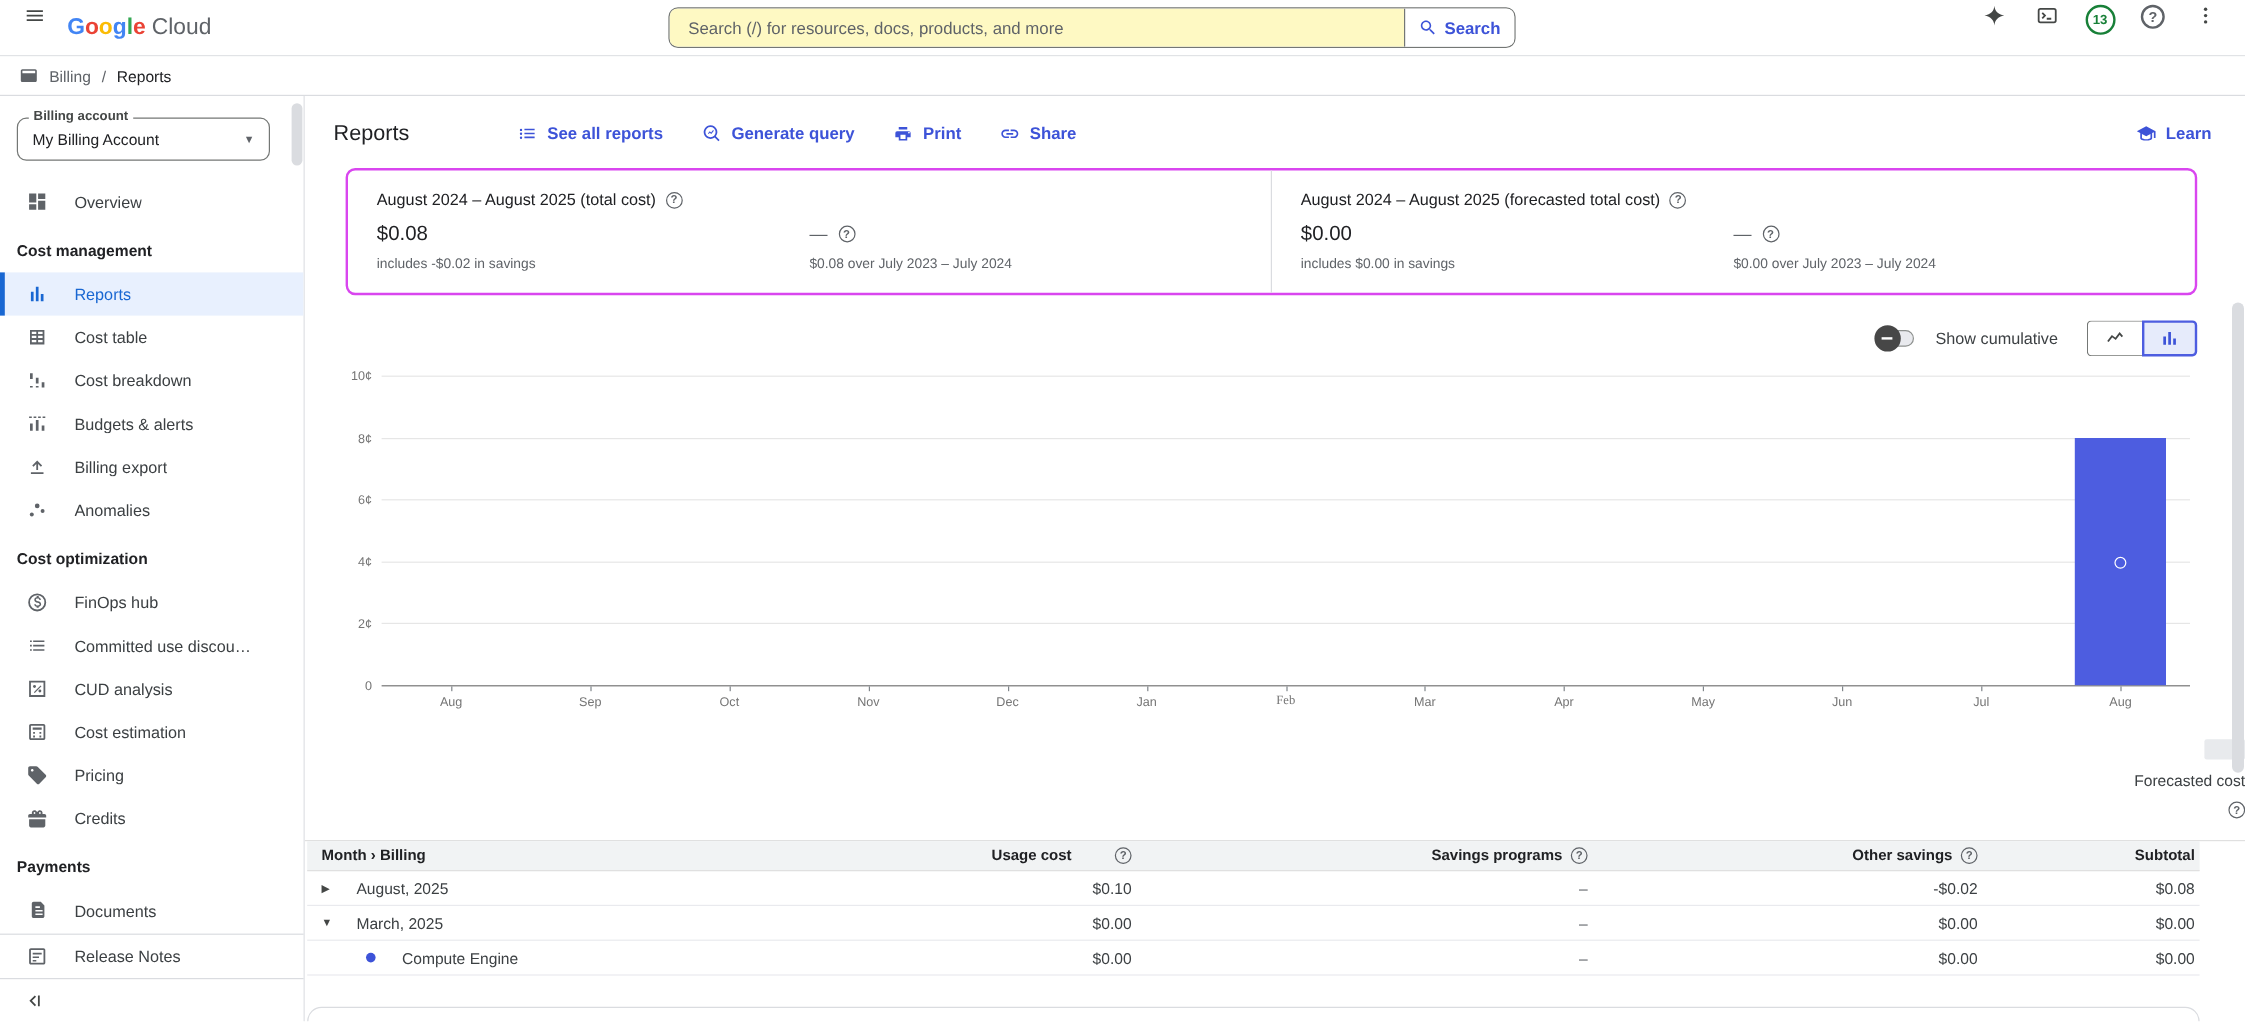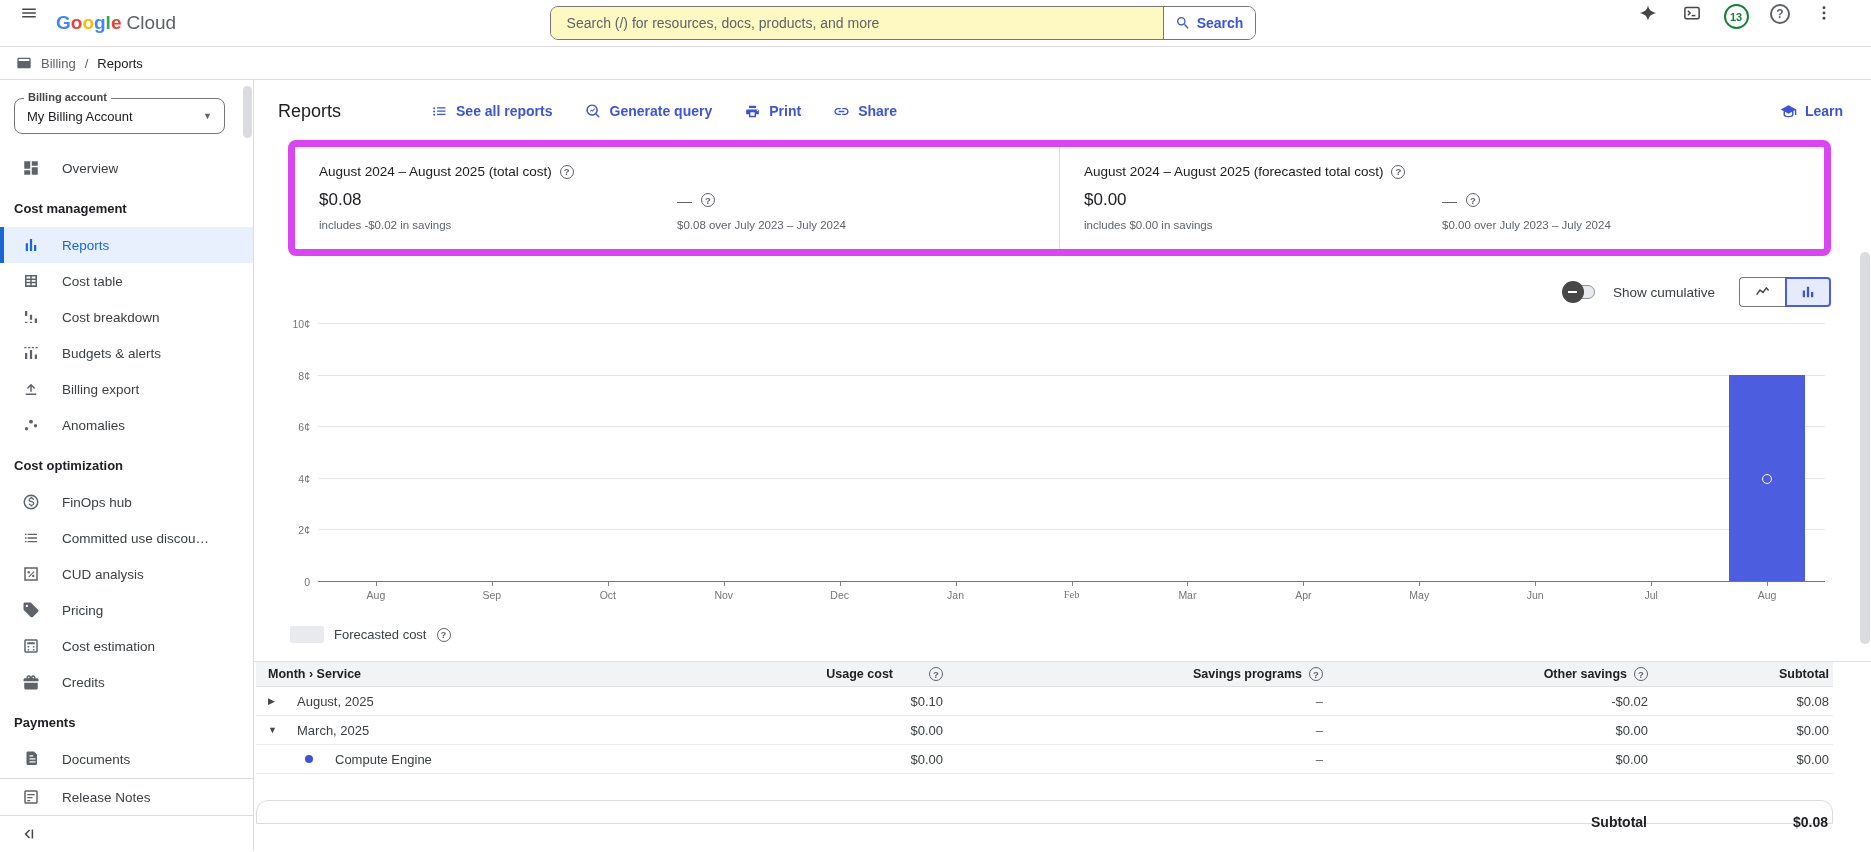--- a/index.html
+++ b/index.html
@@ -4,21 +4,21 @@
 <style>
   * { box-sizing: border-box; margin: 0; padding: 0; }
   html,body { width:1871px; height:852px; overflow:hidden; background:#fff;
     font-family:"Liberation Sans", sans-serif; color:#202124; }
   .icon { width:18px; height:18px; display:block; }
   .icon16 { width:16px; height:16px; display:block; }
   button { font-family:"Liberation Sans", sans-serif; }
 
   
   .topbar { height:47px; border-bottom:1px solid #dadce0; display:flex; align-items:center;
-    padding:0 28px 0 10px; background:#fff; }
+    padding:0 14px 0 10px; background:#fff; }
   .iconbtn { background:none; border:none; width:38px; height:38px; display:flex;
     align-items:flex-start; justify-content:center; cursor:pointer; color:#444746; }
   .logo { display:flex; align-items:baseline; gap:5px; margin-left:8px; font-size:19px; cursor:pointer; }
   .logo-cloud { color:#5f6368; }
   .searchwrap { margin:0 auto; width:706px; height:34px; border:1px solid #747775;
     border-radius:8px; display:flex; overflow:hidden; background:#f1f3f4; }
   .searchinput { flex:1; border:none; background:#fef9c3; padding:0 16px; font-size:14px;
     color:#202124; outline:none; }
   .searchinput::placeholder { color:#5f6368; }
   .searchbtn { width:92px; background:#fff; border:none; border-left:1px solid #747775;
@@ -75,21 +75,21 @@
   .mtitle { font-size:18px; color:#202124; margin-right:90px; }
   .maction { display:flex; align-items:center; gap:8px; color:#3d53d8; font-size:14px;
     font-weight:bold; background:none; border:none; cursor:pointer; margin-right:32px; }
   .maction .icon { width:17px; height:17px; }
   .learnbtn { margin-left:auto; margin-right:0; }
 
   .help { width:14px; height:14px; border:1px solid #5f6368; border-radius:50%;
     font-size:9.5px; color:#5f6368; display:inline-flex; align-items:center;
     justify-content:center; font-weight:bold; flex:none; }
 
-  .cards { margin:14px 40px 0 34px; border:7px solid #d946ef; border-radius:8px; display:flex; }
+  .cards { margin:14px 40px 0 34px; border:2px solid #d946ef; border-radius:8px; display:flex; }
   .card { flex:1; padding:17px 24px 18px; }
   .card + .card { border-left:1px solid #dadce0; }
   .card-top { display:flex; align-items:center; gap:8px; font-size:13.5px; color:#202124;
     margin-bottom:11px; }
   .card-mid { display:flex; align-items:center; }
   .card-value { font-size:17px; color:#202124; width:50%; }
   .card-delta { font-size:15px; color:#5f6368; display:flex; gap:9px; align-items:center; }
   .card-bot { display:flex; margin-top:9px; }
   .card-sub { font-size:11.5px; color:#5f6368; width:50%; }
   .card-delta-sub { font-size:11.5px; color:#5f6368; }
@@ -115,21 +115,21 @@
   .gridline.zero { background:#757575; }
   .ylabel { position:absolute; right:calc(100% + 8px); transform:translateY(50%);
     font-size:10.5px; color:#757575; white-space:nowrap; }
   .xlabel { position:absolute; top:calc(100% + 7px); transform:translateX(-50%);
     font-size:10.5px; color:#757575; }
   .xtick { position:absolute; top:100%; width:1px; height:4px; background:#80868b; }
   .bar { position:absolute; bottom:1px; }
   .marker { position:absolute; width:10px; height:10px; border:1.5px solid #fff;
     border-radius:50%; transform:translate(-50%,50%); }
 
-  .legend { display:flex; align-items:center; gap:10px; margin:14px 0 0 36px; }
+  .legend { display:flex; align-items:flex-end; gap:10px; margin:14px 0 0 36px;flex-direction:column; }
   .swatch { width:34px; height:17px; border-radius:2px; }
   .legend-label { font-size:13px; color:#3c4043; }
 
   .sectiondivider { border-bottom:1px solid #e0e0e0; margin-top:18px; }
 
   .tabletoolbar { display:flex; justify-content:flex-end; gap:36px; padding:13px 38px 11px; }
   .ttbtn { display:flex; align-items:center; gap:9px; font-size:13.5px; font-weight:bold;
     color:#3c4043; background:none; border:none; cursor:pointer; }
   .ttbtn .icon { width:17px; height:17px; }
 
@@ -307,33 +307,33 @@
                 <circle cx="9" cy="9.5" r="1.6"></circle>
                 <circle cx="15" cy="14.5" r="1.6"></circle>
                 <path d="M8.3 15.7l7.4-7.4 1 1-7.4 7.4z"></path>
               </svg>
             </span>
             <span class="nlabel">CUD analysis</span>
           </div>
           <div class="nav-item">
             <span class="nicon">
               <svg class="icon" viewBox="0 0 24 24" fill="currentColor">
-                <path d="M21.4 11.6l-9-9C12 2.2 11.5 2 11 2H4c-1.1 0-2 .9-2 2v7c0 .5.2 1 .6 1.4l9 9c.8.8 2 .8 2.8 0l7-7c.8-.8.8-2 0-2.8zM6.5 8C5.7 8 5 7.3 5 6.5S5.7 5 6.5 5 8 5.7 8 6.5 7.3 8 6.5 8z"></path>
-              </svg>
-            </span>
-            <span class="nlabel">Pricing</span>
-          </div>
-          <div class="nav-item">
-            <span class="nicon">
-              <svg class="icon" viewBox="0 0 24 24" fill="currentColor">
                 <path d="M5 3h14c1.1 0 2 .9 2 2v14c0 1.1-.9 2-2 2H5c-1.1 0-2-.9-2-2V5c0-1.1.9-2 2-2zm0 2v14h14V5H5z"></path>
                 <path d="M7 7h10v2.5H7zM7.5 12h2v2h-2zM14.5 12h2v2h-2zM7.5 16h2v2h-2zM14.5 16h2v2h-2z"></path>
               </svg>
             </span>
             <span class="nlabel">Cost estimation</span>
+          </div>
+          <div class="nav-item">
+            <span class="nicon">
+              <svg class="icon" viewBox="0 0 24 24" fill="currentColor">
+                <path d="M21.4 11.6l-9-9C12 2.2 11.5 2 11 2H4c-1.1 0-2 .9-2 2v7c0 .5.2 1 .6 1.4l9 9c.8.8 2 .8 2.8 0l7-7c.8-.8.8-2 0-2.8zM6.5 8C5.7 8 5 7.3 5 6.5S5.7 5 6.5 5 8 5.7 8 6.5 7.3 8 6.5 8z"></path>
+              </svg>
+            </span>
+            <span class="nlabel">Pricing</span>
           </div>
           <div class="nav-item">
             <span class="nicon">
               <svg class="icon" viewBox="0 0 24 24" fill="currentColor">
                 <path d="M20 7h-2.2c.1-.3.2-.6.2-1 0-1.7-1.3-3-3-3-1.2 0-2.2.7-2.7 1.6L12 5l-.3-.4C11.2 3.7 10.2 3 9 3 7.3 3 6 4.3 6 6c0 .4.1.7.2 1H4c-1.1 0-2 .9-2 2v2h20V9c0-1.1-.9-2-2-2zM9 5c.6 0 1 .4 1 1s-.4 1-1 1-1-.4-1-1 .4-1 1-1zm6 0c.6 0 1 .4 1 1s-.4 1-1 1-1-.4-1-1 .4-1 1-1zM3 20c0 1.1.9 2 2 2h14c1.1 0 2-.9 2-2v-7H3v7z"></path>
               </svg>
             </span>
             <span class="nlabel">Credits</span>
           </div>
           <div class="nav-header">Payments</div>
@@ -514,21 +514,21 @@
         <span class="legend-label">Forecasted cost</span>
         <span class="help">?</span>
       </div>
 
       <div class="sectiondivider"></div>
 
 
       <div class="dtable" id="dtable">
           <div class="trow thead">
             <div class="tcell c0">
-              <span>Month › Service</span>
+              <span>Month › Billing</span>
             </div>
             <div class="tcell c1">
               <span>Usage cost</span>
               <span class="help">?</span>
             </div>
             <div class="tcell c2">
               <span>Savings programs</span>
               <span class="help">?</span>
             </div>
             <div class="tcell c3">

